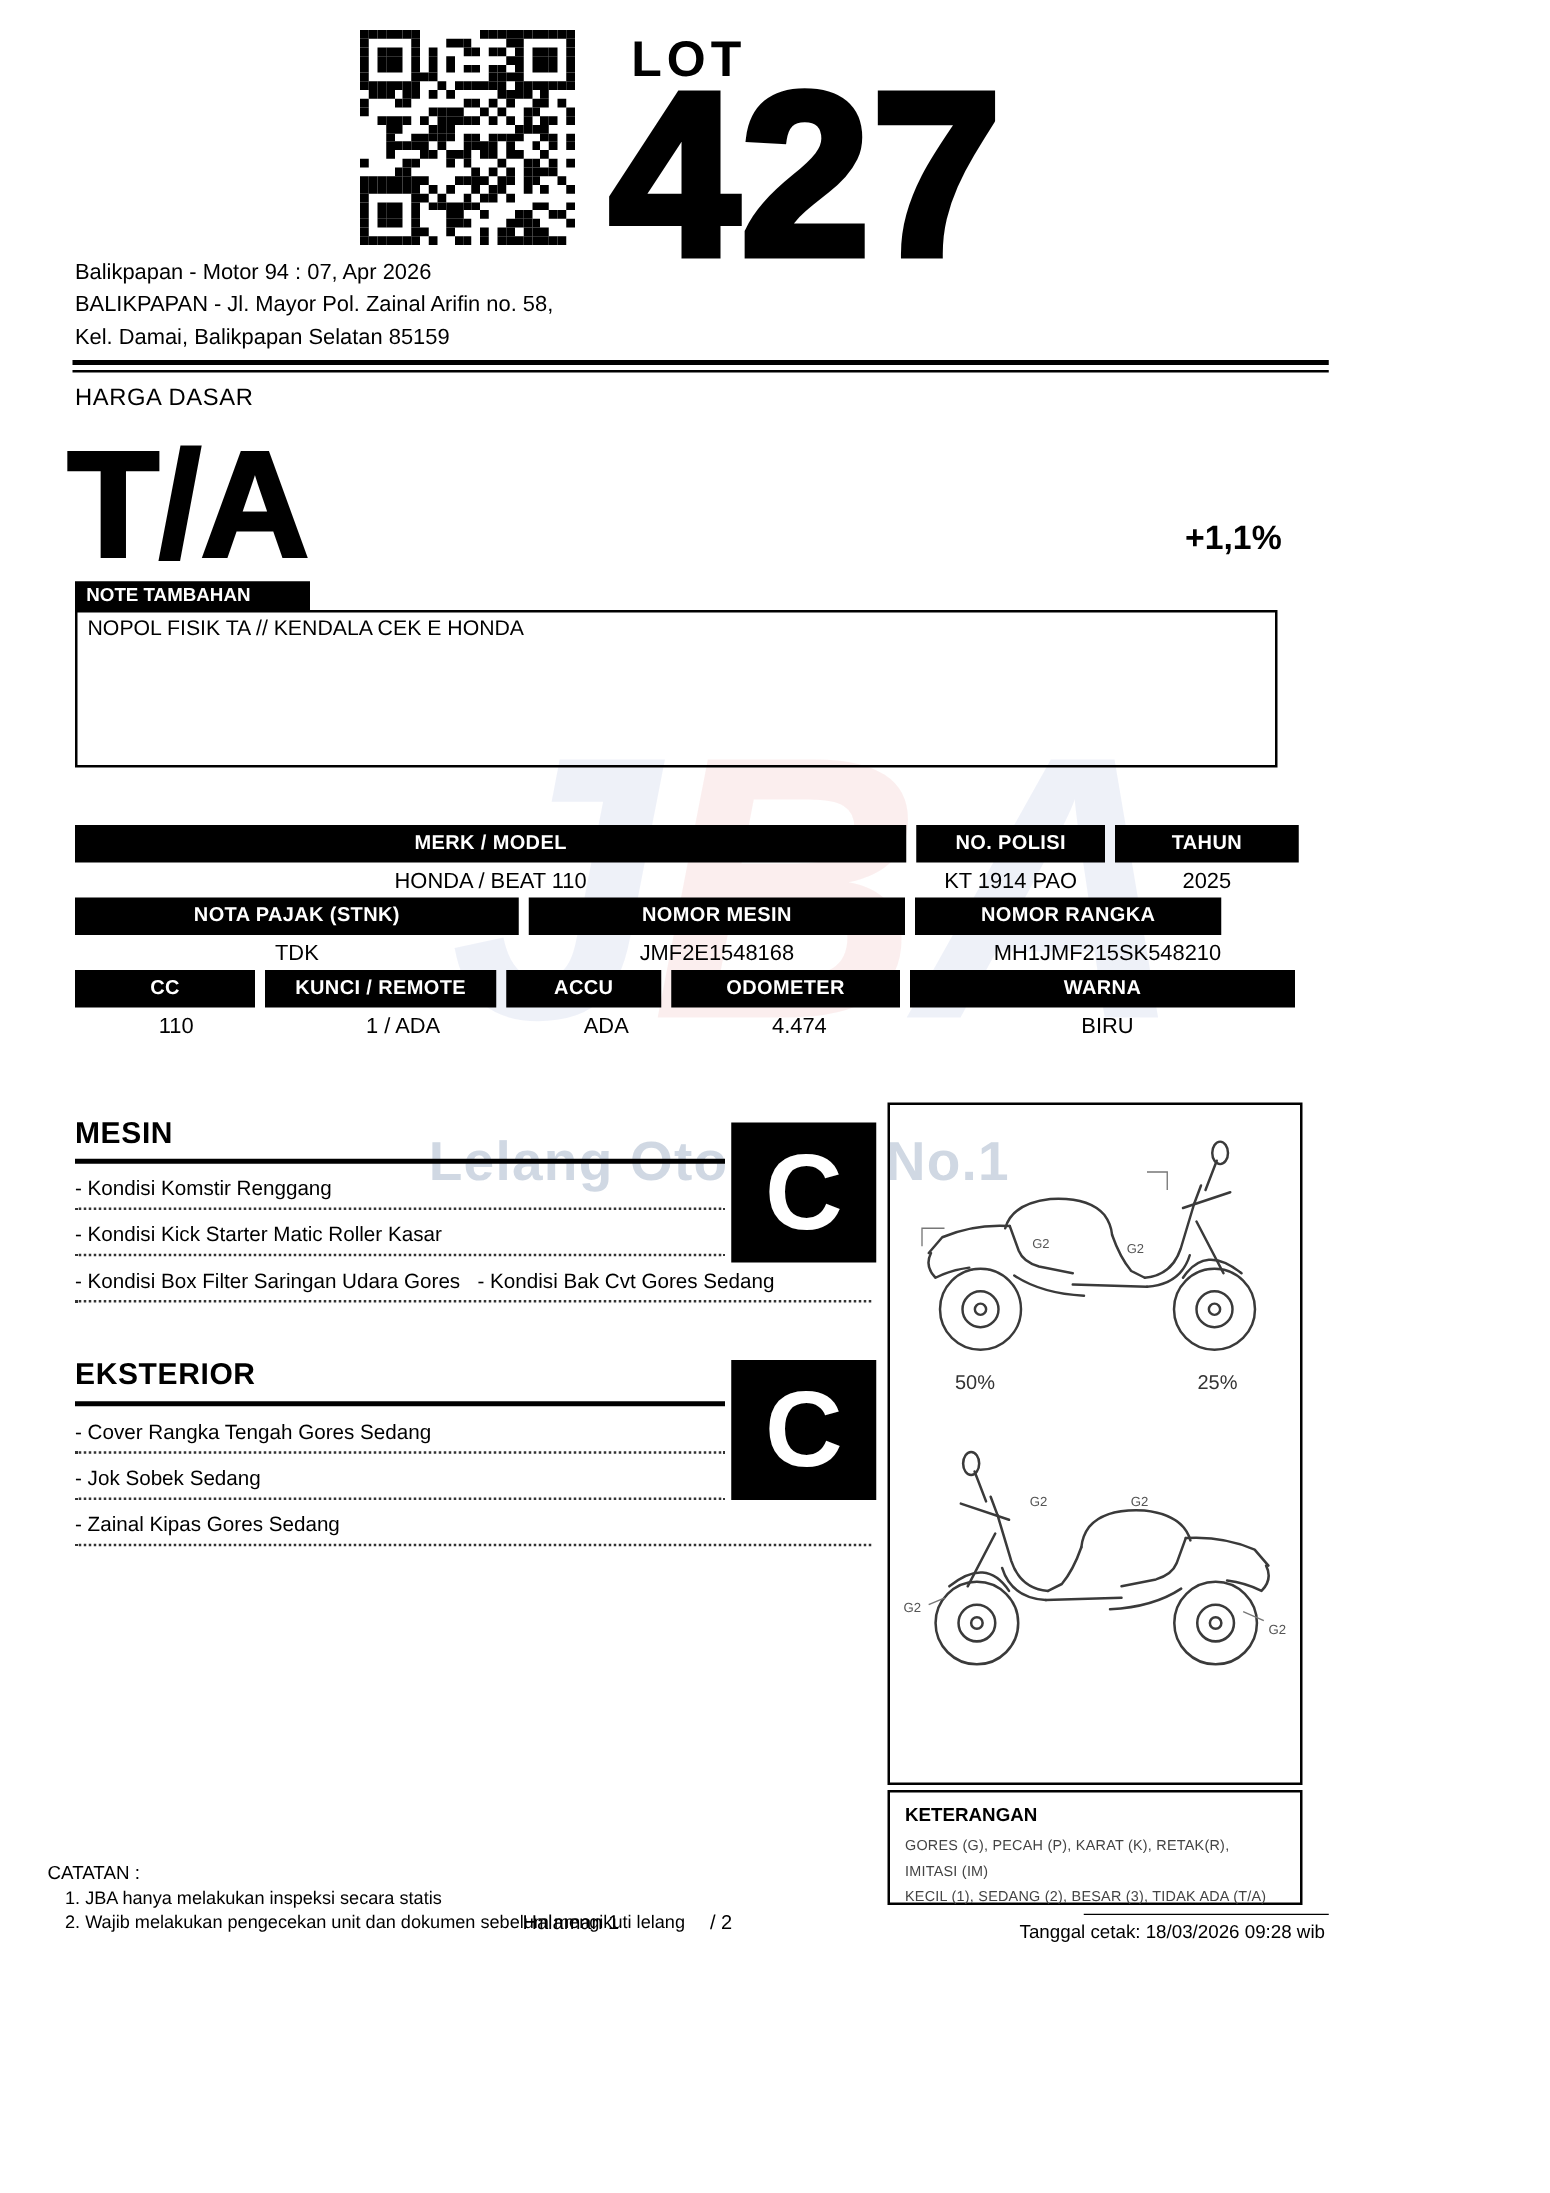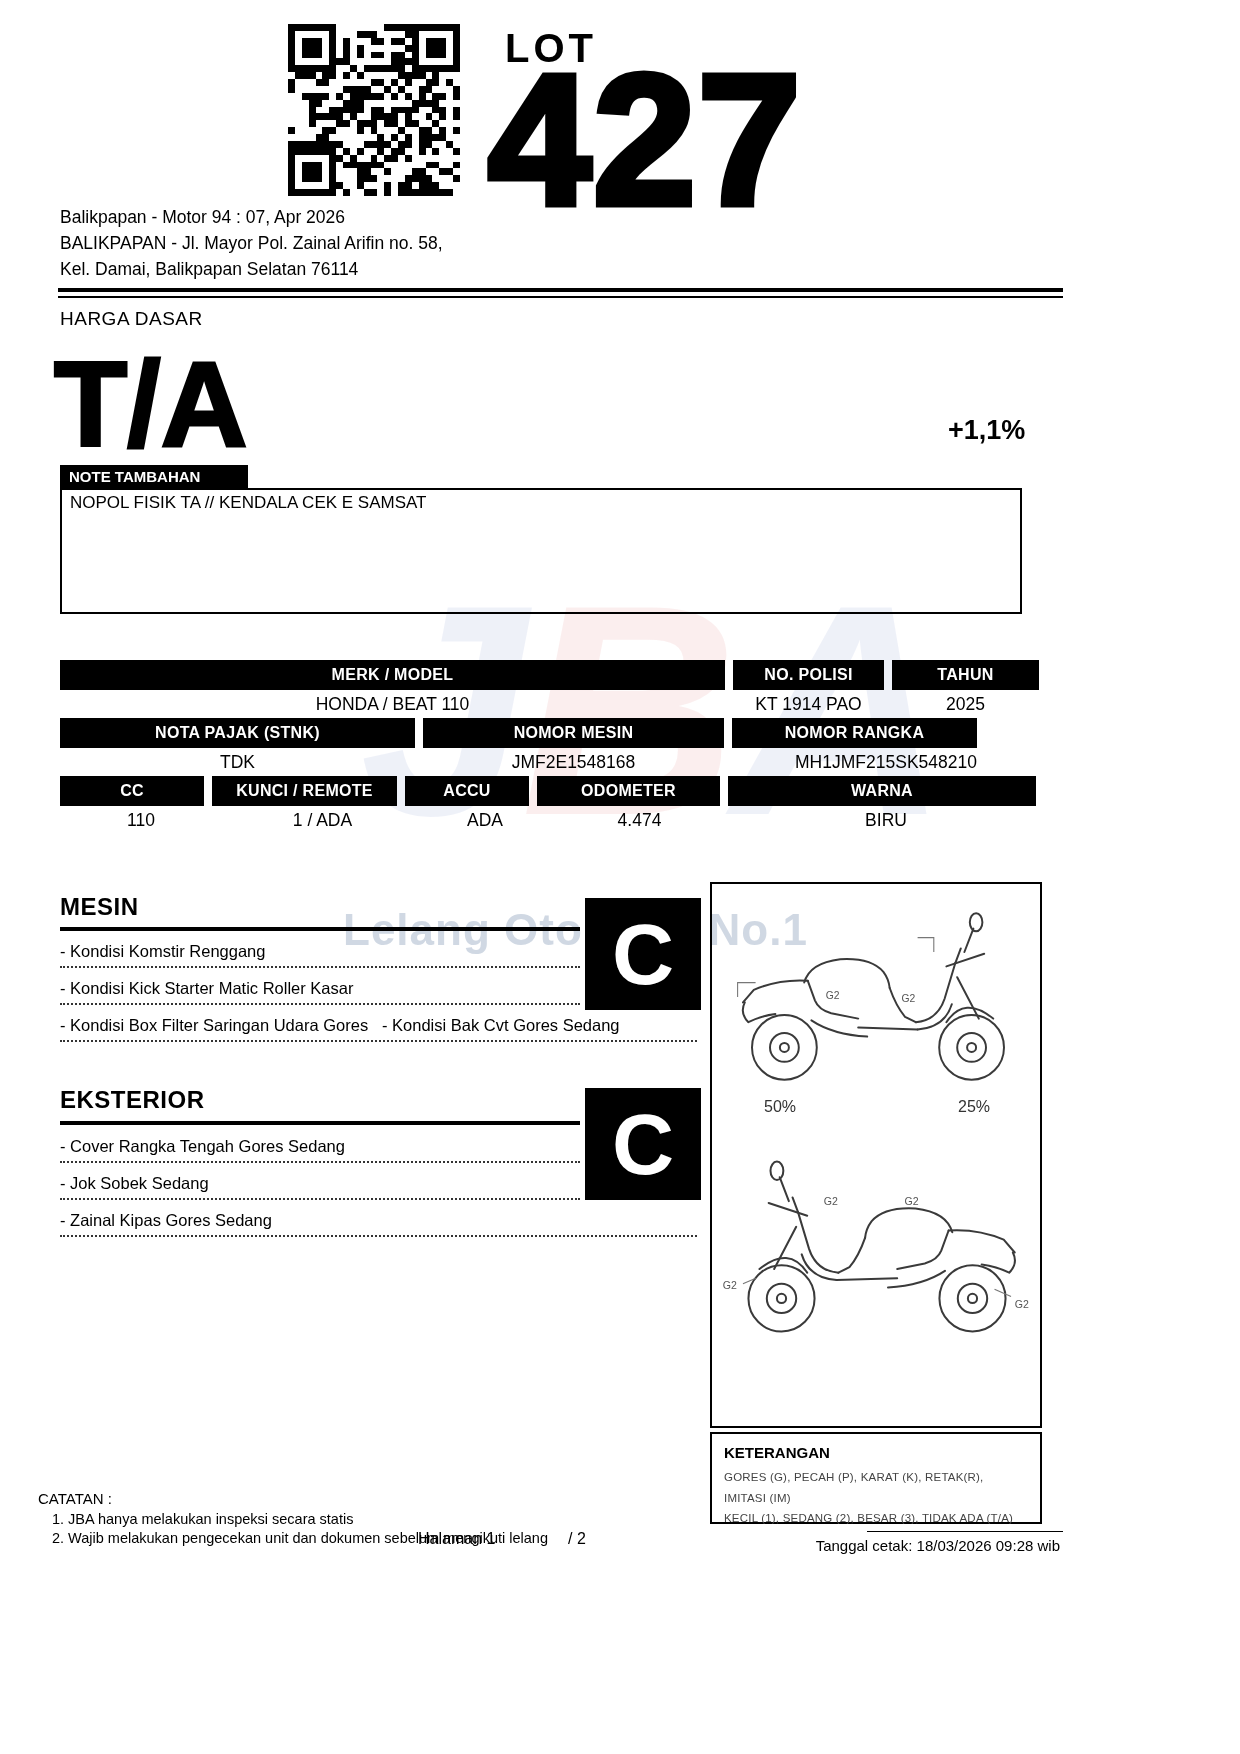--- a/index.html
+++ b/index.html
@@ -397,32 +397,32 @@
       <i style="grid-column:21;grid-row:25"></i>
       <i style="grid-column:22;grid-row:25"></i>
       <i style="grid-column:23;grid-row:25"></i>
       <i style="grid-column:24;grid-row:25"></i>
     </div>
   <div class="abs lot-label" style="left:505px;top:26px">LOT</div>
   <div class="abs lot-number" style="left:488px;top:48px">427</div>
   <div class="abs venue" style="left:60px;top:204px">
     <div>Balikpapan - Motor 94 : 07, Apr 2026</div>
     <div>BALIKPAPAN - Jl. Mayor Pol. Zainal Arifin no. 58,</div>
-    <div>Kel. Damai, Balikpapan Selatan 76114</div>
+    <div>Kel. Damai, Balikpapan Selatan 85159</div>
   </div>
 
   <div class="abs double-rule" style="left:58px;top:288px;width:1005px"></div>
 
   <div class="abs harga-label" style="left:60px;top:308px">HARGA DASAR</div>
   <div class="abs harga-value" style="left:54px;top:344px">T/A</div>
   <div class="abs increment" style="left:948px;top:415px">+1,1%</div>
 
   <div class="abs note-label" style="left:60px;top:465px">NOTE TAMBAHAN</div>
   <div class="abs note-box" style="left:60px;top:488px">
-    <span>NOPOL FISIK TA // KENDALA CEK E SAMSAT</span>
+    <span>NOPOL FISIK TA // KENDALA CEK E HONDA</span>
   </div>
 
   <div class="abs" style="left:60px;top:660px;width:980px">
     <div class="srow">
       <div class="shead" style="width:665px">MERK / MODEL</div>
       <div class="shead" style="width:151px">NO. POLISI</div>
       <div class="shead" style="width:147px">TAHUN</div>
     </div>
     <div class="srow">
       <div class="sval" style="width:665px">HONDA / BEAT 110</div>

